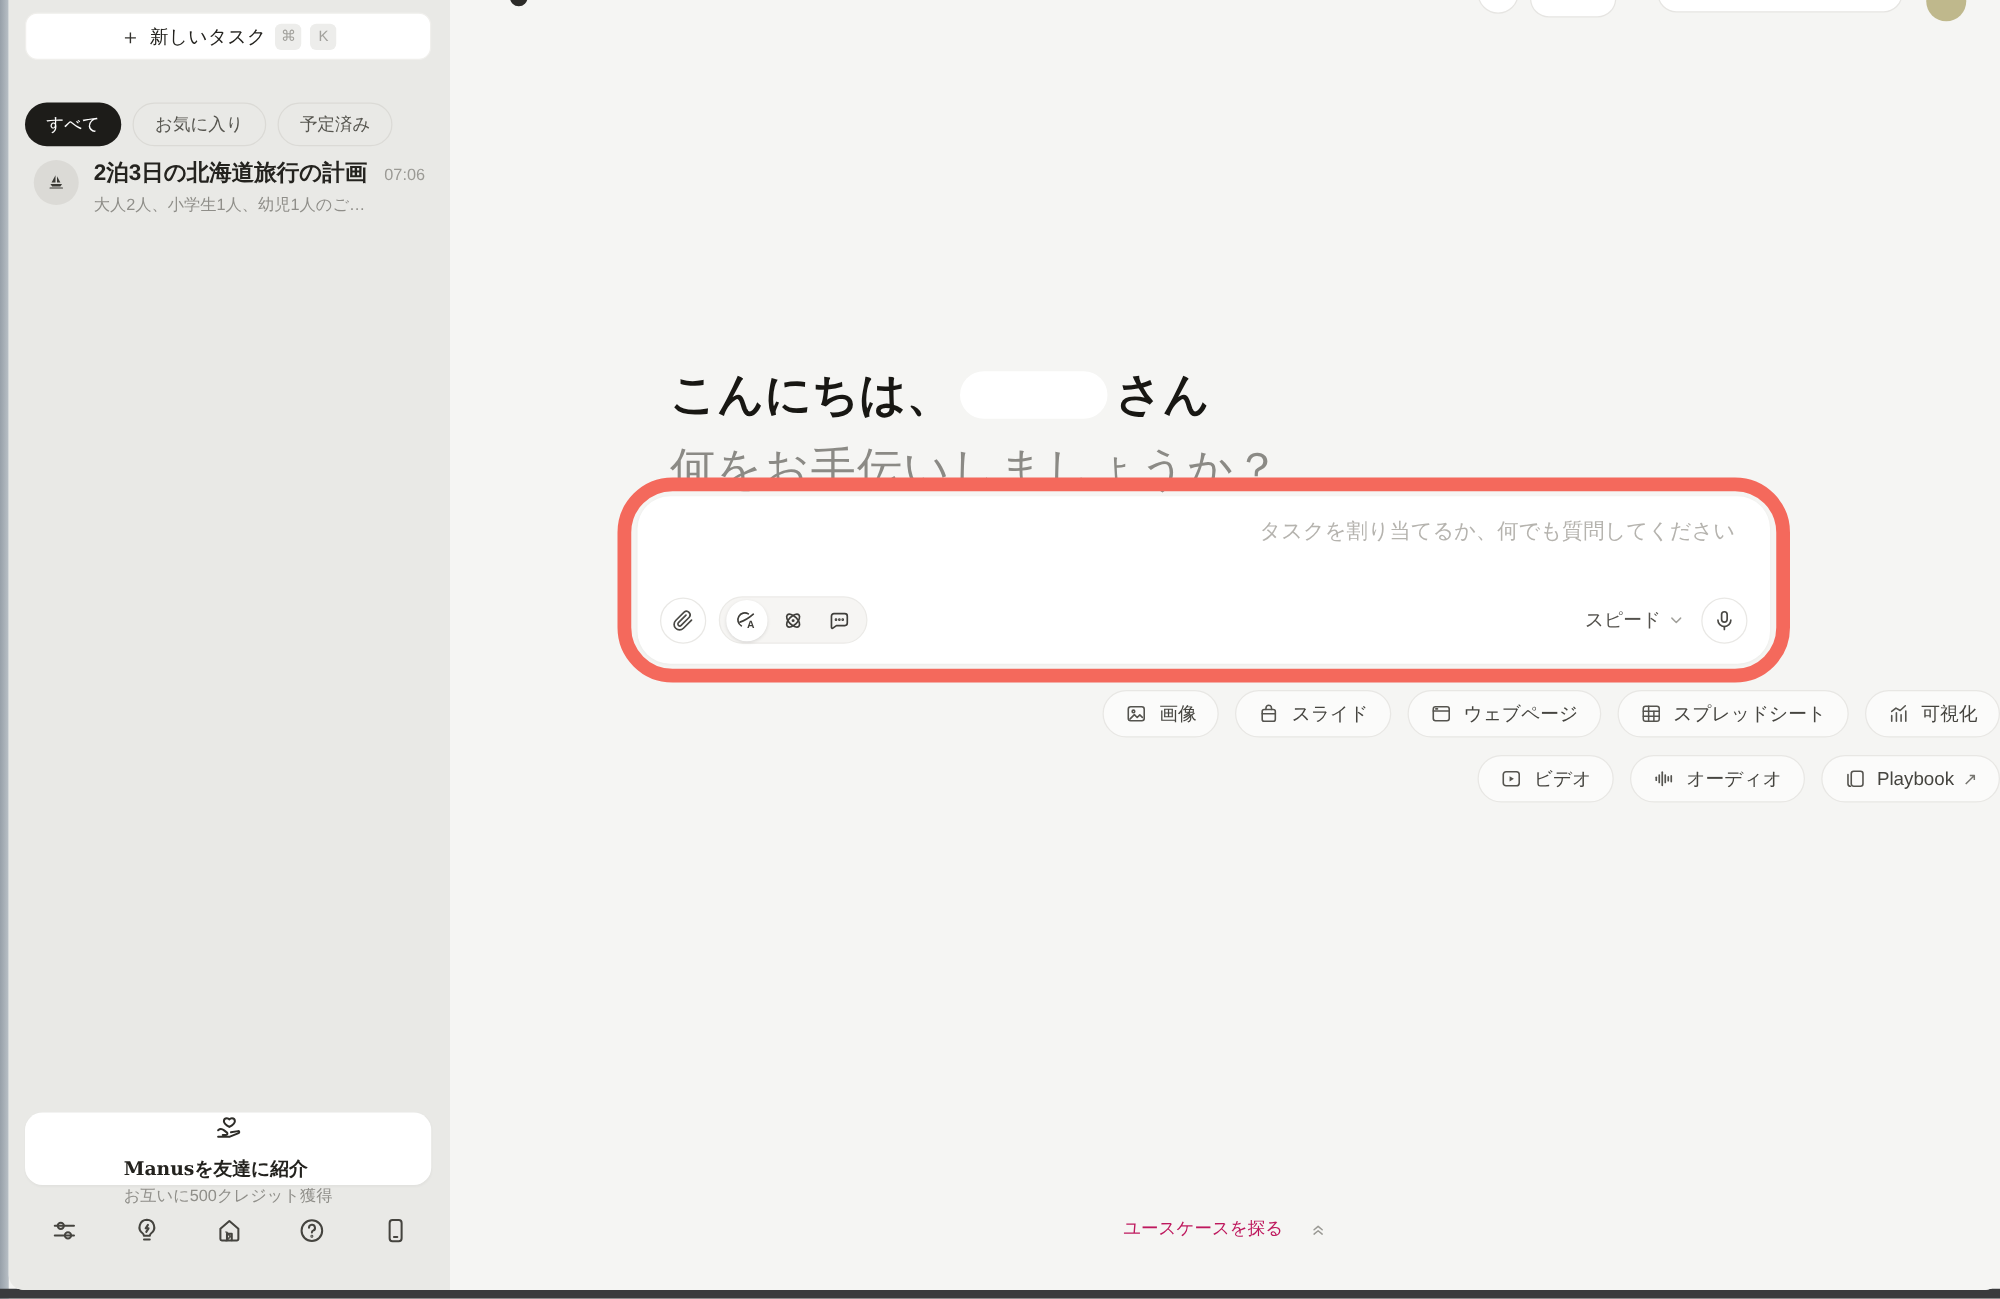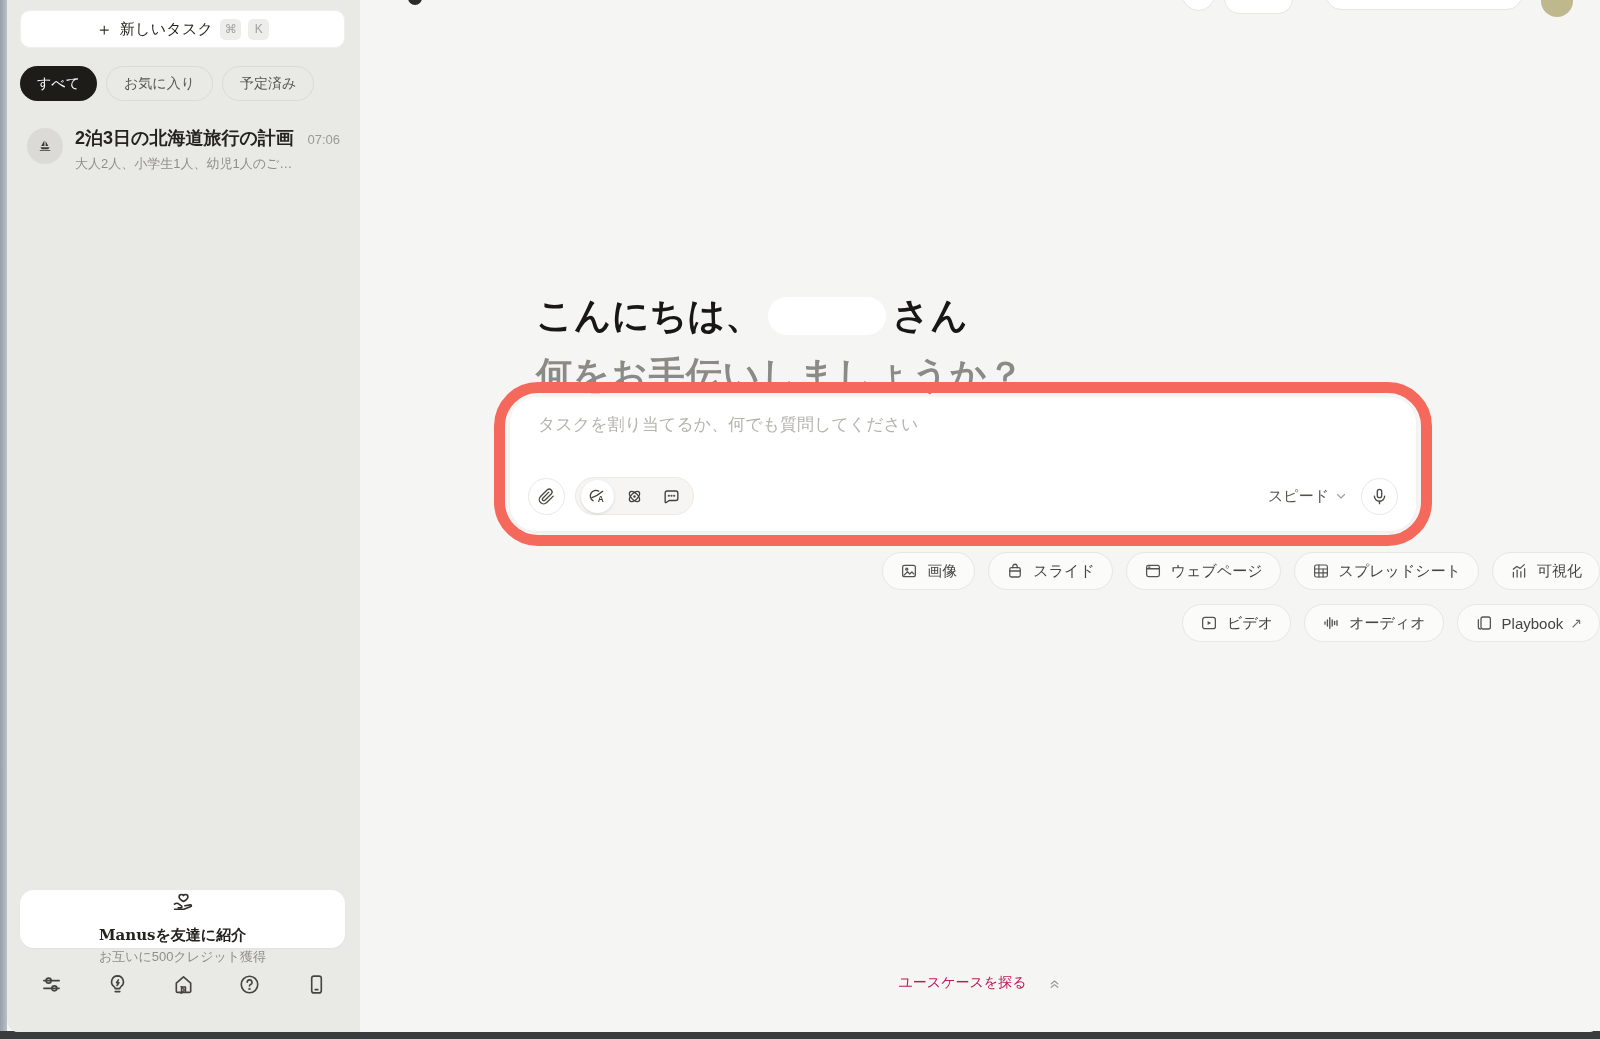--- a/index.html
+++ b/index.html
@@ -20,21 +20,21 @@
     border-radius:10px; display:flex; align-items:center; justify-content:center; gap:7px;
     border:1px solid #f0efec; cursor:pointer; }
   .newtask .plus { font-size:17px; color:#33322e; }
   .newtask .nt-label { font-size:15px; color:#24231f; font-weight:500; letter-spacing:.3px; }
   .kbd { display:inline-flex; align-items:center; justify-content:center; min-width:21px; height:21px;
     background:#ededeb; border-radius:5px; color:#a2a19c; font-size:12px; padding:0 4px; }
   .newtask .kbd:first-of-type { margin-left:6px; }
 
   .filters { position:absolute; left:13px; top:66px; display:flex; gap:9px; }
   .fpill { height:35px; border-radius:18px; display:flex; align-items:center; padding:0 17px;
-    font-size:14px; cursor:pointer; }
+    font-size:14px; cursor:pointer;margin-top:16px; }
   .fpill.active { background:#1d1c19; color:#ffffff; }
   .fpill.plain { background:transparent; border:1px solid #dbdad6; color:#56554f; }
 
   .task-item { position:absolute; left:8px; right:8px; top:118px; border-radius:12px; padding:8px 12px;
     display:flex; gap:12px; cursor:pointer; }
   .task-avatar { width:36px; height:36px; border-radius:50%; background:#dbdad6; flex:none;
     display:flex; align-items:center; justify-content:center; color:#3a3935; margin-top:2px; }
   .task-body { flex:1; min-width:0; }
   .task-top { display:flex; align-items:baseline; }
   .task-title { font-size:18px; font-weight:700; color:#24231f; white-space:nowrap; overflow:hidden; flex:1; }
@@ -66,29 +66,29 @@
   .cut-circle { left:822px; top:-22px; width:33px; height:33px; border-radius:50%; }
   .cut-pill1 { left:864px; top:-17px; width:69px; height:31px; border-radius:15px; }
   .cut-pill2 { left:966px; top:-20px; width:196px; height:30px; border-radius:15px; }
   .cut-avatar { left:1181px; top:-15px; width:32px; height:32px; border-radius:50%; border:none; }
 
   .greeting { position:absolute; left:176px; top:271px;
     font-family:"DejaVu Serif","Liberation Serif",serif; }
   .greet-1 { font-size:37px; font-weight:700; color:#181713; display:flex; align-items:center;margin-top:20px; }
   .redact { display:inline-block; width:118px; height:38px; background:#ffffff; border-radius:19px;
     margin:0 6px; }
-  .greet-2 { font-size:36px; font-weight:700; color:#8b8a85; margin-top:10px; letter-spacing:1px; }
+  .greet-2 { font-size:36px; font-weight:400; color:#8b8a85; margin-top:10px; letter-spacing:1px; }
 
   .ring { position:absolute; left:134px; top:382px; width:938px; height:164px;
     border:11px solid #f4695c; border-radius:44px; }
   .composer { position:absolute; left:150px; top:397px; width:906px; height:134px; background:#ffffff;
     border-radius:26px; box-shadow:0 1px 3px rgba(0,0,0,.04); }
   .composer textarea { position:absolute; left:28px; top:16px; right:28px; height:54px; border:none;
     outline:none; resize:none; background:transparent; font-size:17px; color:#33322e;
-    font-family:"Liberation Sans","DejaVu Sans",sans-serif; }
+    font-family:"Liberation Sans","DejaVu Sans",sans-serif;text-align:right; }
   .composer textarea::placeholder { color:#b5b3ae; }
   .comp-toolbar { position:absolute; left:18px; right:18px; bottom:16px; height:38px;
     display:flex; align-items:center; }
   .round-btn { width:37px; height:37px; border-radius:50%; background:#fff; border:1px solid #e9e8e5;
     display:flex; align-items:center; justify-content:center; color:#4a4945; cursor:pointer; flex:none; }
   .round-btn svg { width:19px; height:19px; }
   .mode-group { margin-left:10px; height:38px; background:#f6f5f3; border:1px solid #ebeae7;
     border-radius:19px; display:flex; align-items:center; padding:0 5px; gap:4px; }
   .mode-btn { width:33px; height:33px; border-radius:50%; display:flex; align-items:center;
     justify-content:center; color:#3f3e3a; cursor:pointer; }

